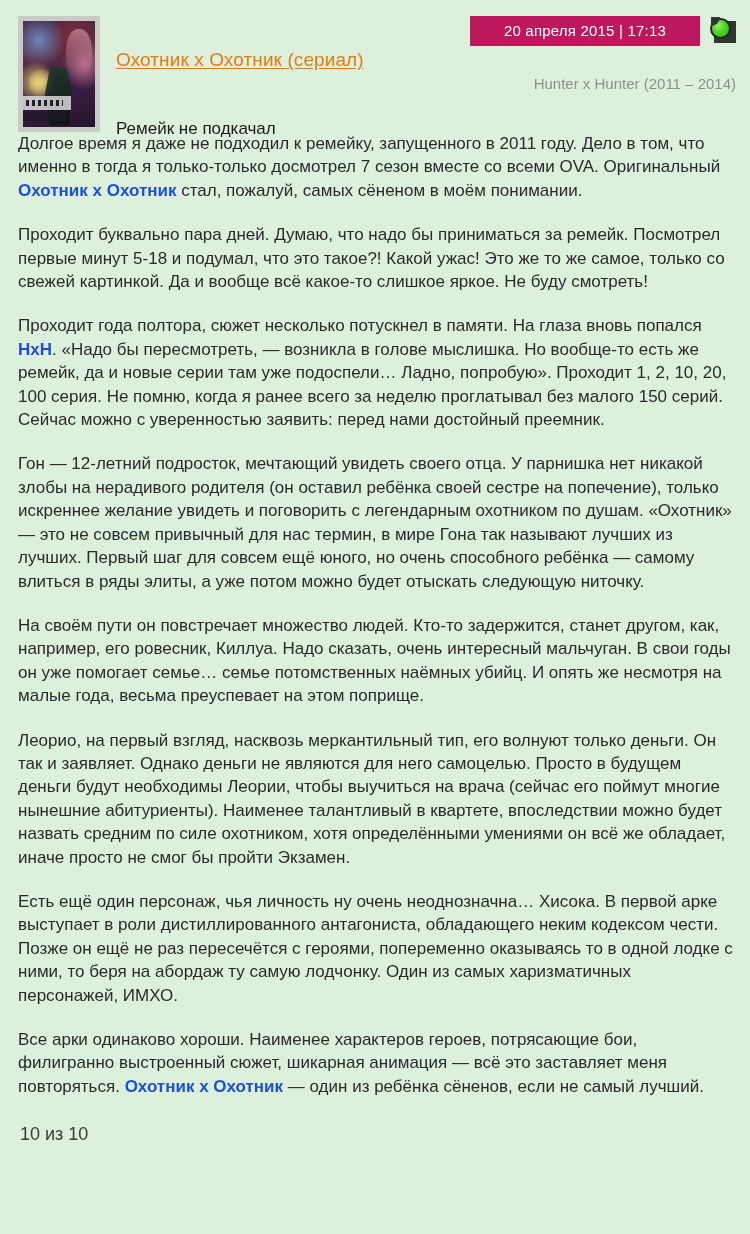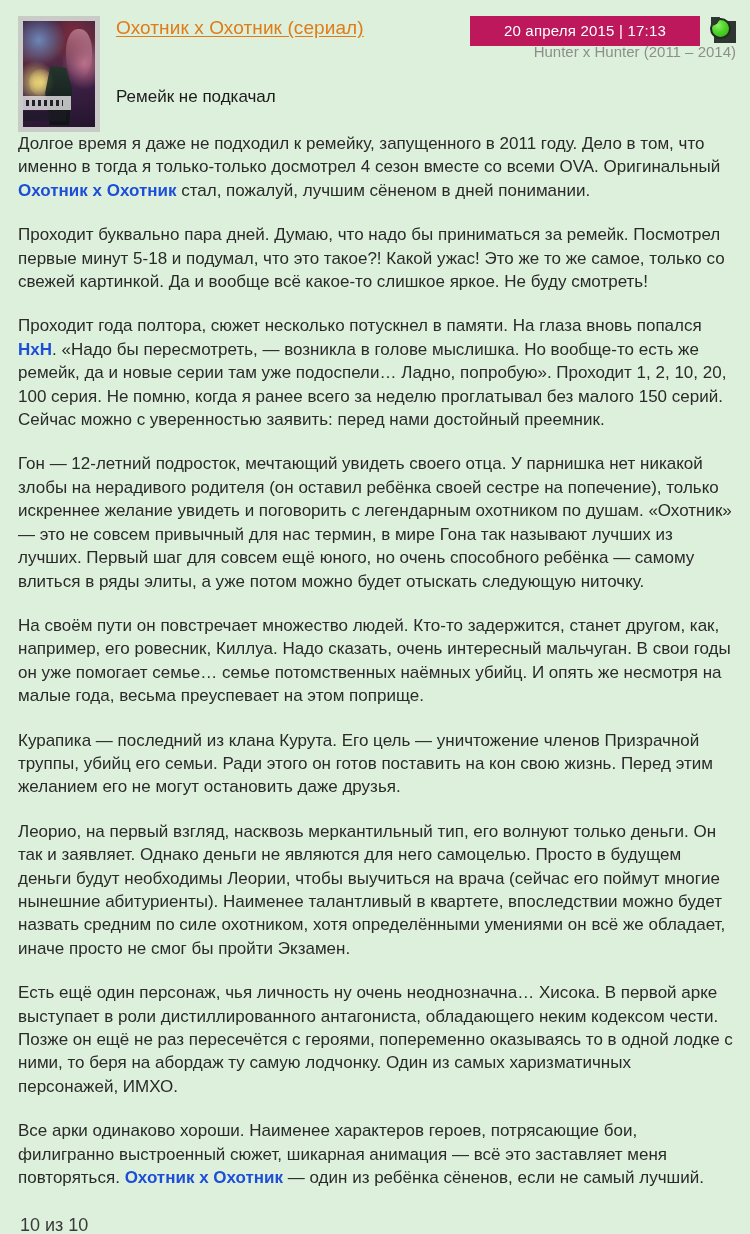--- a/index.html
+++ b/index.html
@@ -103,20 +103,21 @@
     left: 0; bottom: 6%;
     width: 60%; height: 9%;
     background: rgba(30,25,40,.72);
   }
 
   .title-block {
     margin-left: 16px;
     padding-top: 2px;
     flex: 1 1 auto;
     min-width: 0;
+    margin-top: 32px;
   }
 
   .title-link {
     display: inline-block;
     font-size: 19px;
     line-height: 23px;
     color: #e07b18;
     text-decoration: underline;
     text-underline-offset: 2px;
     letter-spacing: 0.1px;
@@ -239,26 +240,25 @@
       <div class="status-icon">
         <div class="shadow"></div>
         <div class="disc"></div>
         <div class="notch"></div>
       </div>
     </div>
   </div>
 
   <div class="body">
     <div id="paragraphs">
-        <p class="para"><span>Долгое время я даже не подходил к ремейку, запущенного в 2011 году. Дело в том, что именно в тогда я только-только досмотрел 4 сезон вместе со всеми OVA. Оригинальный </span><b>Охотник x Охотник</b><span> стал, пожалуй, лучшим сёненом в дней понимании.</span></p>
+        <p class="para"><span>Долгое время я даже не подходил к ремейку, запущенного в 2011 году. Дело в том, что именно в тогда я только-только досмотрел 7 сезон вместе со всеми OVA. Оригинальный </span><b>Охотник x Охотник</b><span> стал, пожалуй, самых сёненом в моём понимании.</span></p>
         <p class="para"><span>Проходит буквально пара дней. Думаю, что надо бы приниматься за ремейк. Посмотрел первые минут 5-18 и подумал, что это такое?! Какой ужас! Это же то же самое, только со свежей картинкой. Да и вообще всё какое-то слишкое яркое. Не буду смотреть!</span></p>
         <p class="para"><span>Проходит года полтора, сюжет несколько потускнел в памяти. На глаза вновь попался </span><b>HxH</b><span>. «Надо бы пересмотреть, — возникла в голове мыслишка. Но вообще-то есть же ремейк, да и новые серии там уже подоспели… Ладно, попробую». Проходит 1, 2, 10, 20, 100 серия. Не помню, когда я ранее всего за неделю проглатывал без малого 150 серий. Сейчас можно с уверенностью заявить: перед нами достойный преемник.</span></p>
         <p class="para"><span>Гон — 12-летний подросток, мечтающий увидеть своего отца. У парнишка нет никакой злобы на нерадивого родителя (он оставил ребёнка своей сестре на попечение), только искреннее желание увидеть и поговорить с легендарным охотником по душам. «Охотник» — это не совсем привычный для нас термин, в мире Гона так называют лучших из лучших. Первый шаг для совсем ещё юного, но очень способного ребёнка — самому влиться в ряды элиты, а уже потом можно будет отыскать следующую ниточку.</span></p>
         <p class="para"><span>На своём пути он повстречает множество людей. Кто-то задержится, станет другом, как, например, его ровесник, Киллуа. Надо сказать, очень интересный мальчуган. В свои годы он уже помогает семье… семье потомственных наёмных убийц. И опять же несмотря на малые года, весьма преуспевает на этом поприще.</span></p>
-        <p class="para"><span>Курапика — последний из клана Курута. Его цель — уничтожение членов Призрачной труппы, убийц его семьи. Ради этого он готов поставить на кон свою жизнь. Перед этим желанием его не могут остановить даже друзья.</span></p>
         <p class="para"><span>Леорио, на первый взгляд, насквозь меркантильный тип, его волнуют только деньги. Он так и заявляет. Однако деньги не являются для него самоцелью. Просто в будущем деньги будут необходимы Леории, чтобы выучиться на врача (сейчас его поймут многие нынешние абитуриенты). Наименее талантливый в квартете, впоследствии можно будет назвать средним по силе охотником, хотя определёнными умениями он всё же обладает, иначе просто не смог бы пройти Экзамен.</span></p>
         <p class="para"><span>Есть ещё один персонаж, чья личность ну очень неоднозначна… Хисока. В первой арке выступает в роли дистиллированного антагониста, обладающего неким кодексом чести. Позже он ещё не раз пересечётся с героями, попеременно оказываясь то в одной лодке с ними, то беря на абордаж ту самую лодчонку. Один из самых харизматичных персонажей, ИМХО.</span></p>
         <p class="para"><span>Все арки одинаково хороши. Наименее характеров героев, потрясающие бои, филигранно выстроенный сюжет, шикарная анимация — всё это заставляет меня повторяться. </span><b>Охотник x Охотник</b><span> — один из ребёнка сёненов, если не самый лучший.</span></p>
       </div>
     <p class="score">10 из 10</p>
   </div>
 
 </div>
 
 </body></html>

